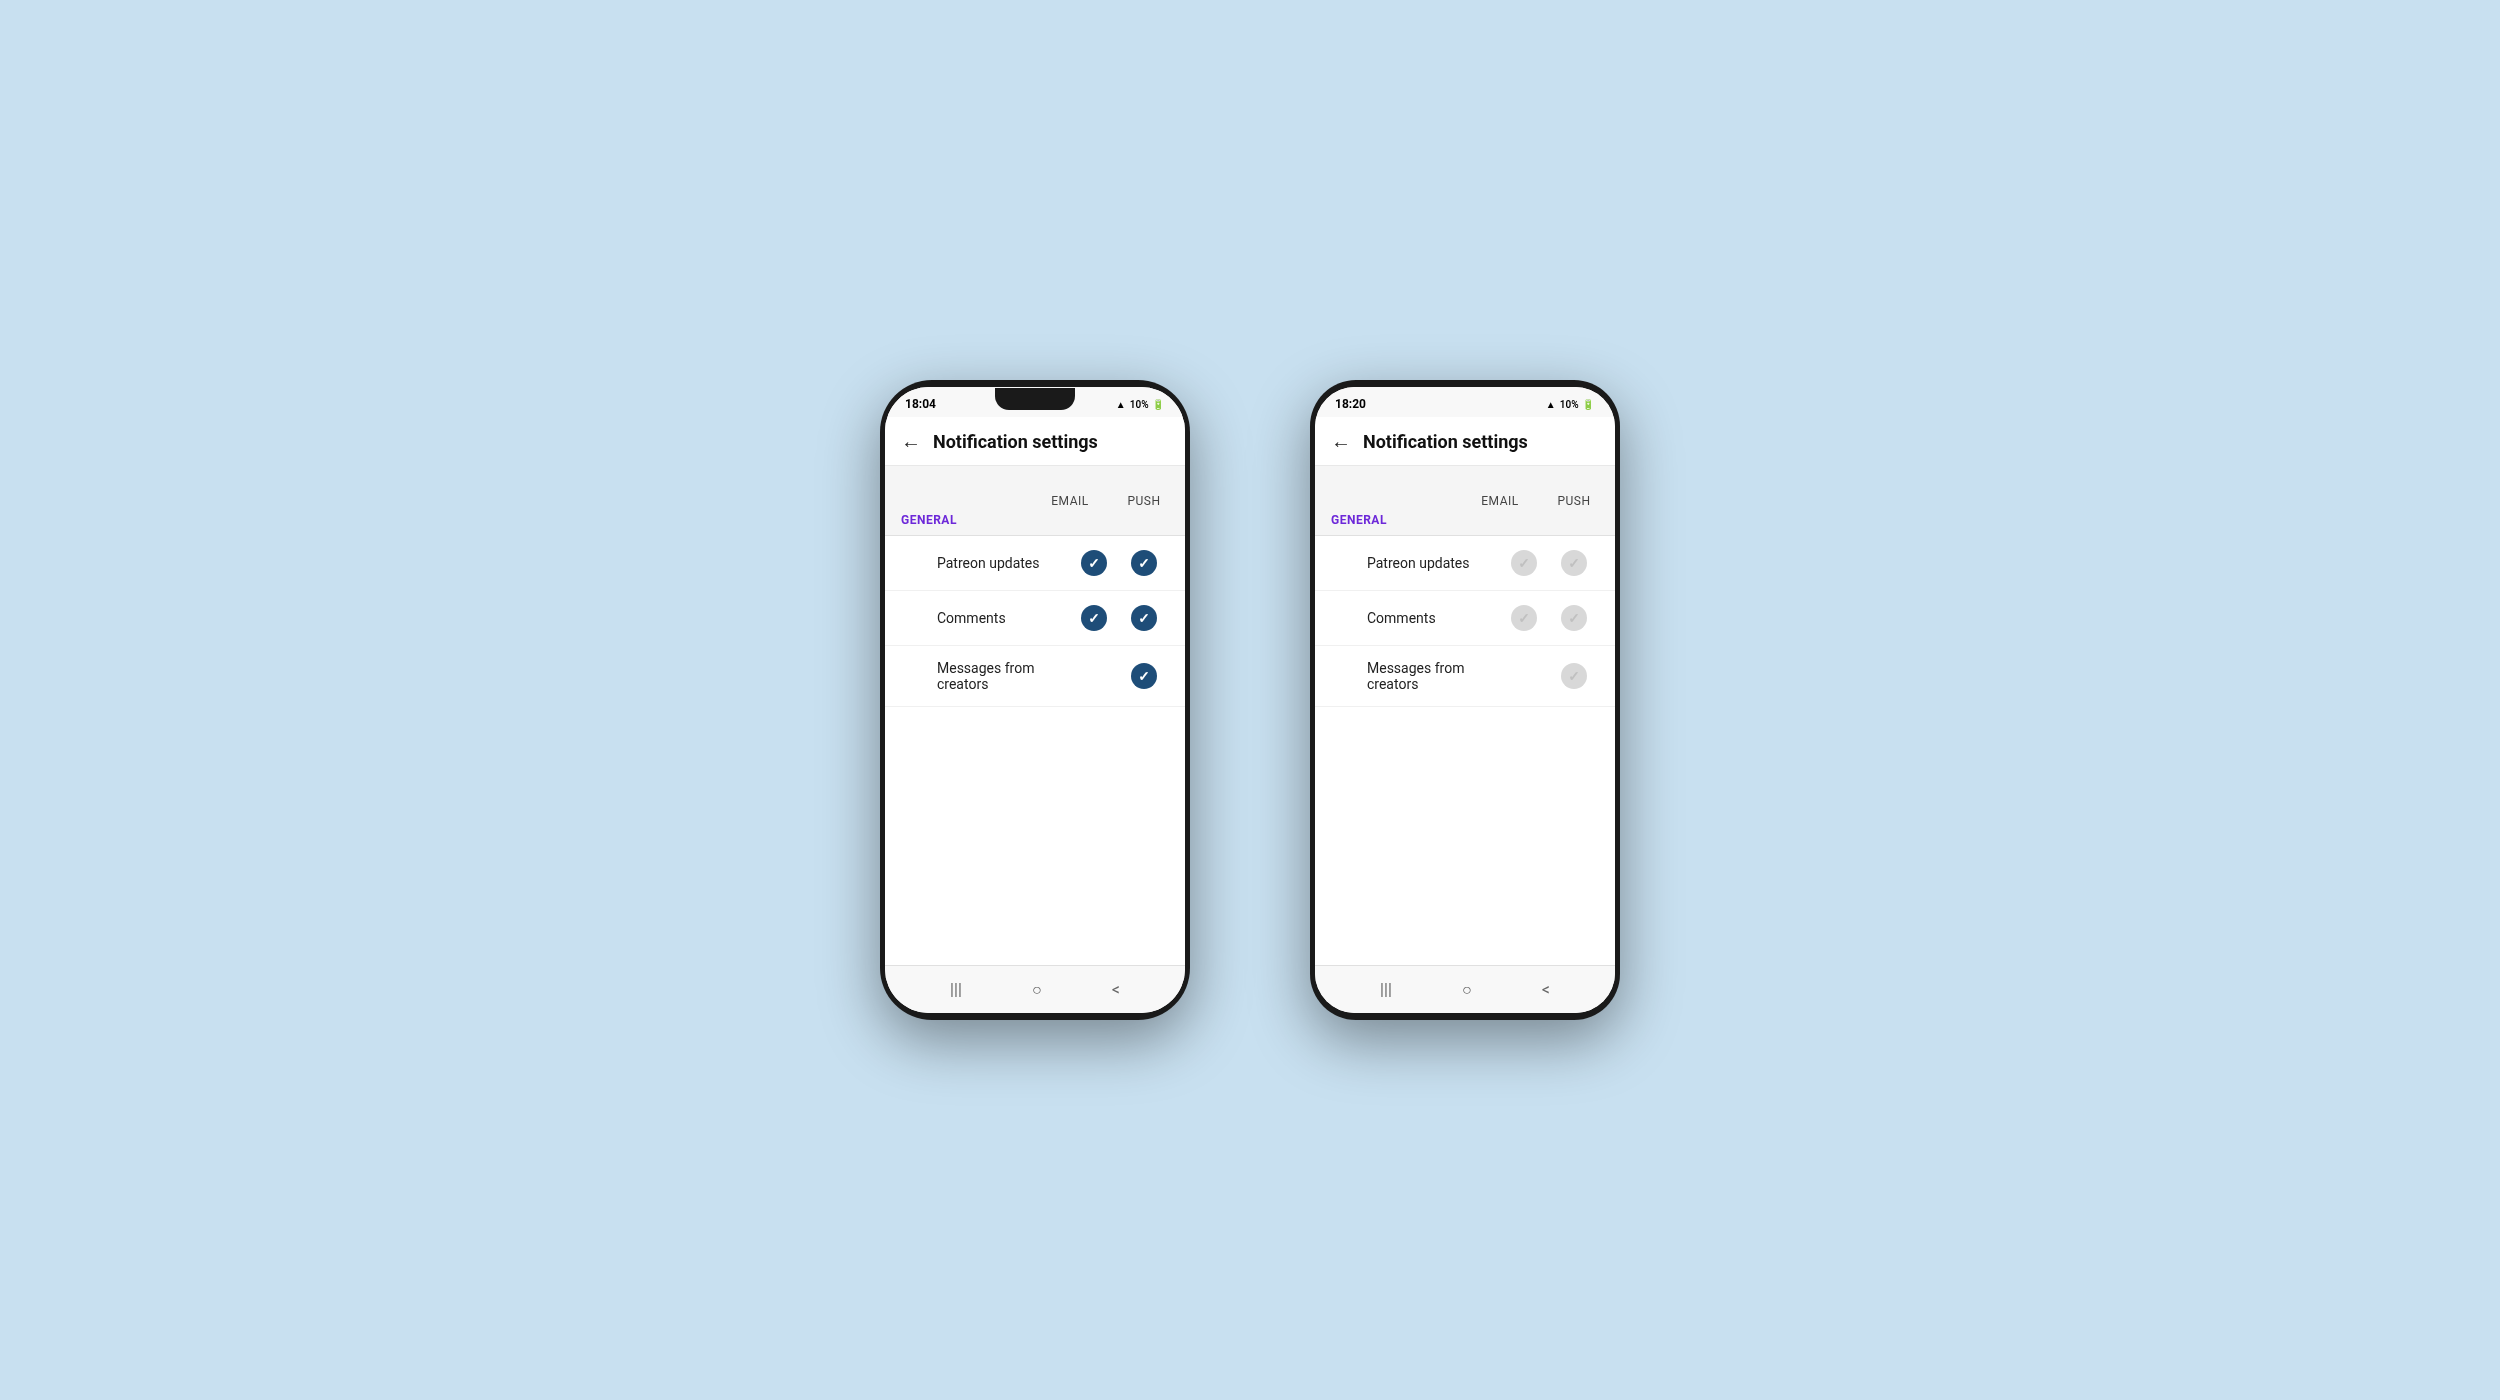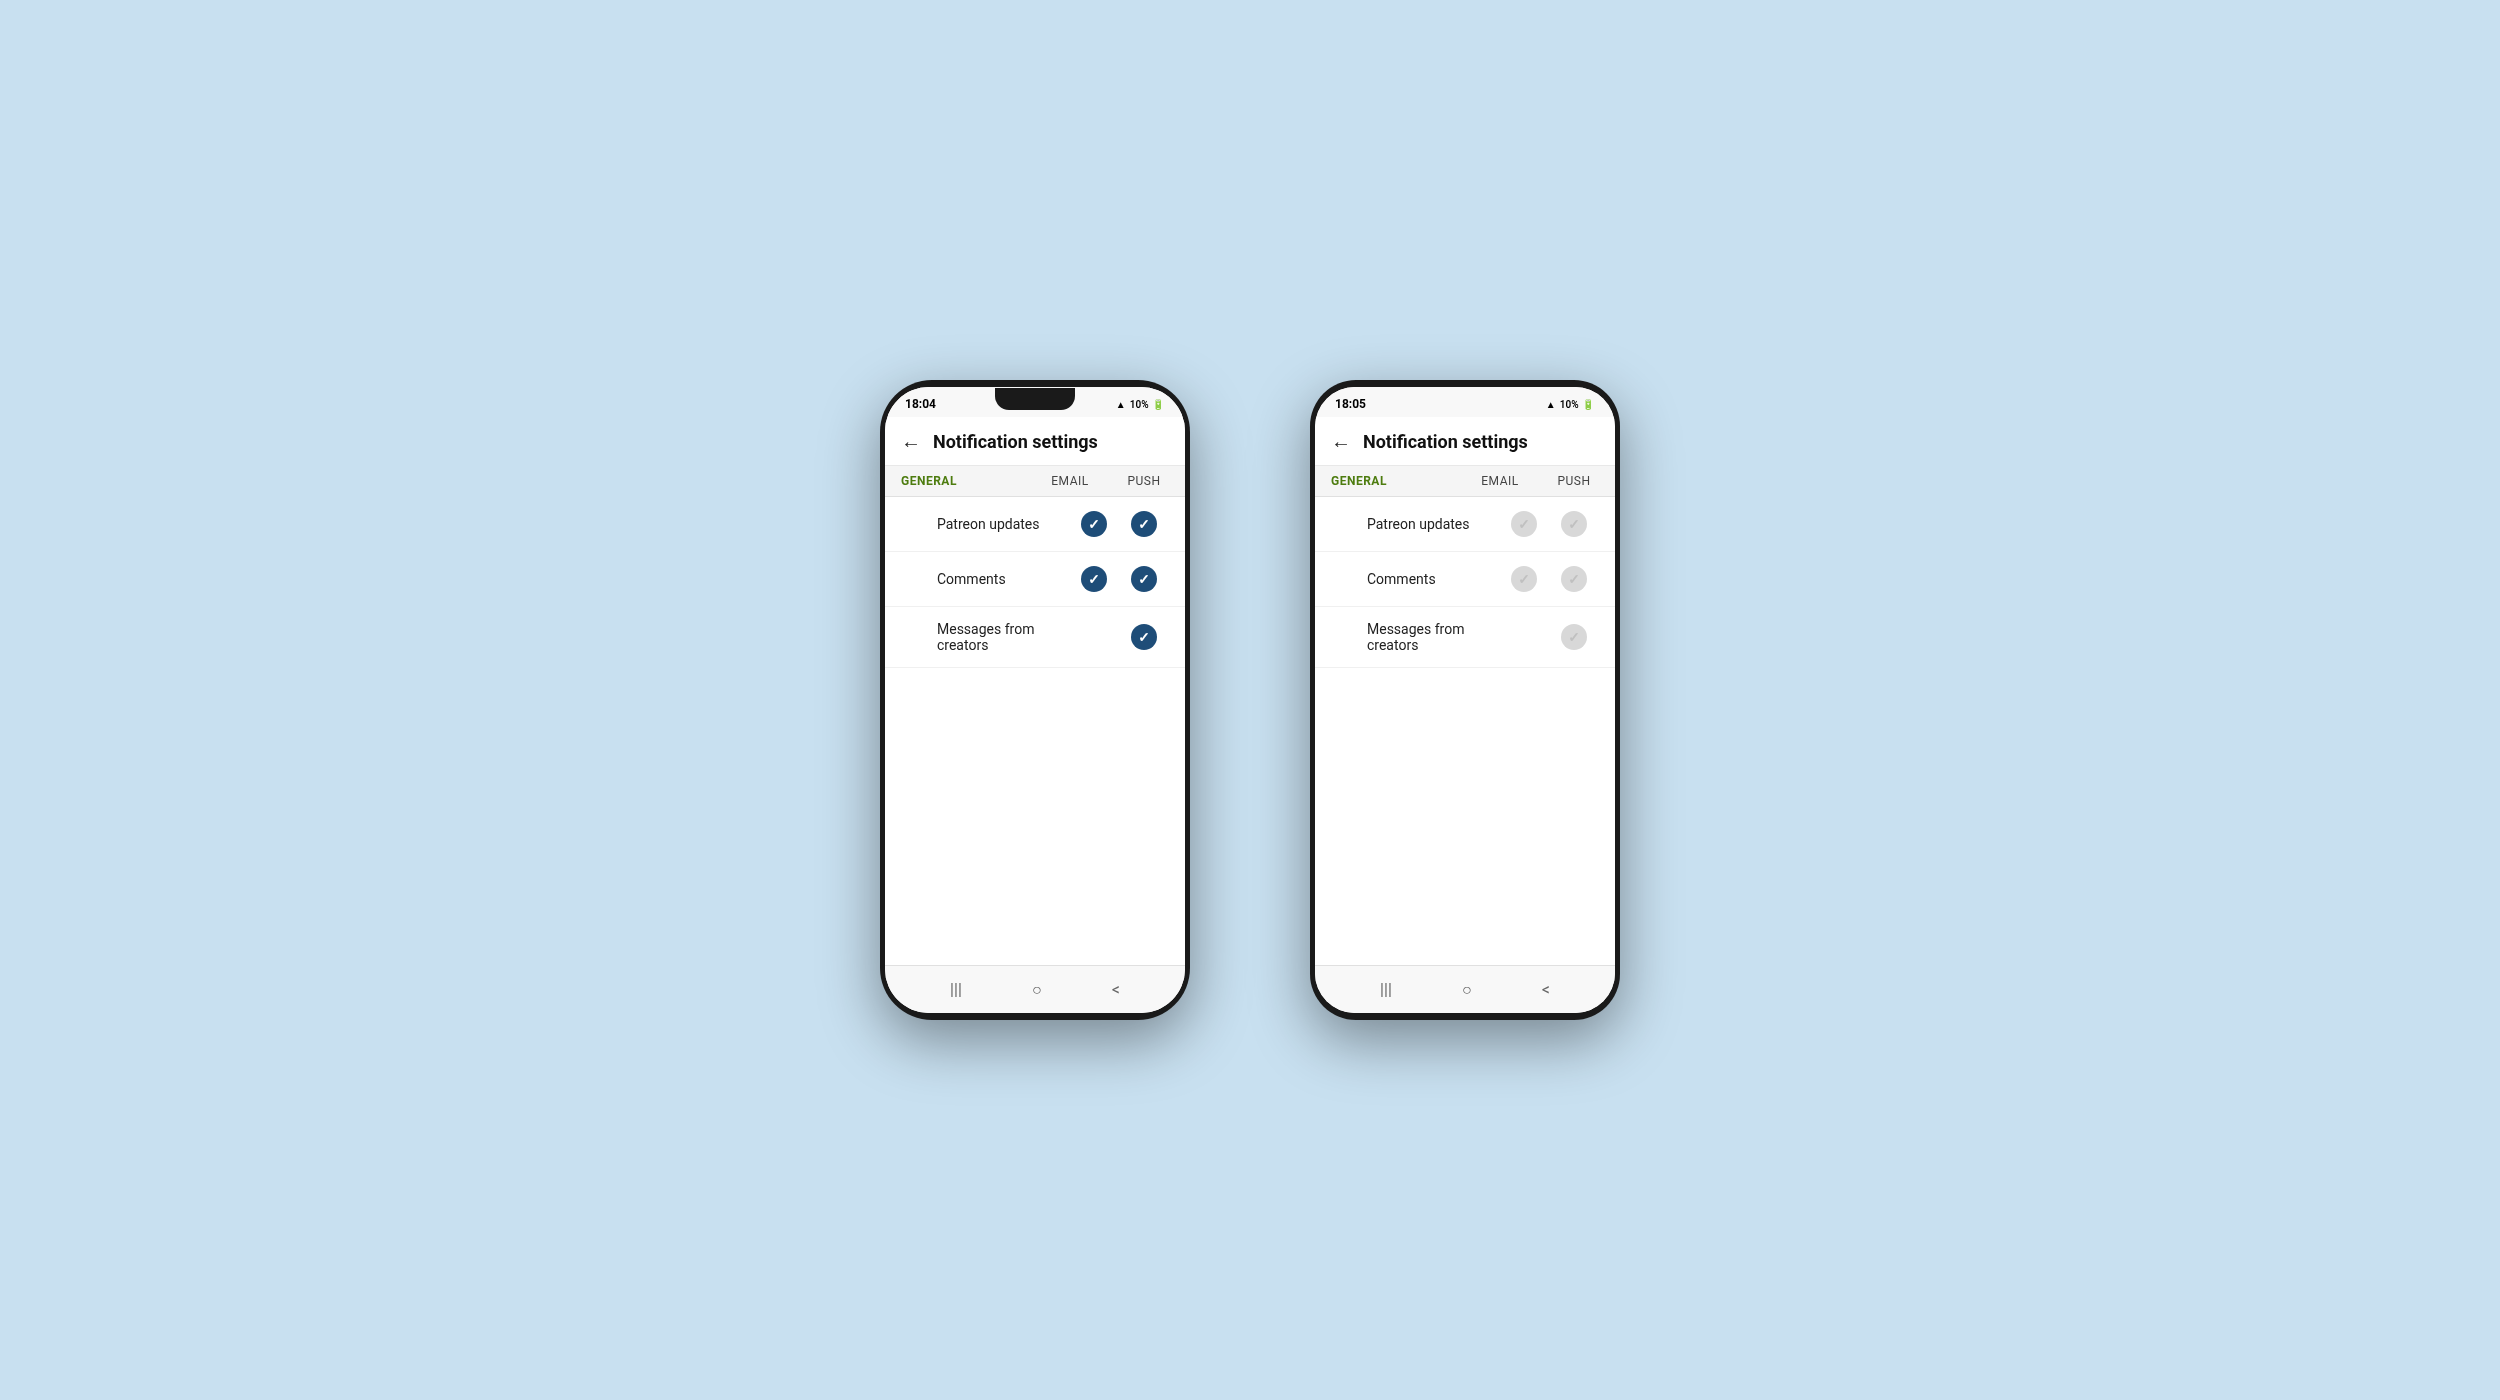--- a/index.html
+++ b/index.html
@@ -142,23 +142,24 @@
       align-items: center;
       padding: 8px 16px;
       background: #f5f5f5;
       border-bottom: 1px solid #e0e0e0;
     }
 
     .th-label {
       flex: 1;
       font-size: 12px;
       font-weight: 700;
-      color: #4d7c0f;
+      color: #6d28d9;
       letter-spacing: 0.5px;
       text-transform: uppercase;
+      margin-top: 39px;
     }
 
     .th-email, .th-push {
       font-size: 12px;
       font-weight: 400;
       color: #444;
       letter-spacing: 0.5px;
       text-transform: uppercase;
       width: 50px;
       text-align: center;
@@ -308,21 +309,21 @@
       <span class="bottom-nav-icon">○</span>
       <span class="bottom-nav-icon">&lt;</span>
     </div>
   </div>
 </div>
 
 <div class="phone phone-right">
   <div class="screen">
 
     <div class="status-bar">
-      <span class="status-time">18:05</span>
+      <span class="status-time">18:20</span>
       <div class="status-icons">
         <span>▲</span>
         <span>10%</span>
         <span>🔋</span>
       </div>
     </div>
 
     <div class="top-nav">
       <span class="back-arrow">←</span>
       <span class="nav-title">Notification settings</span>

